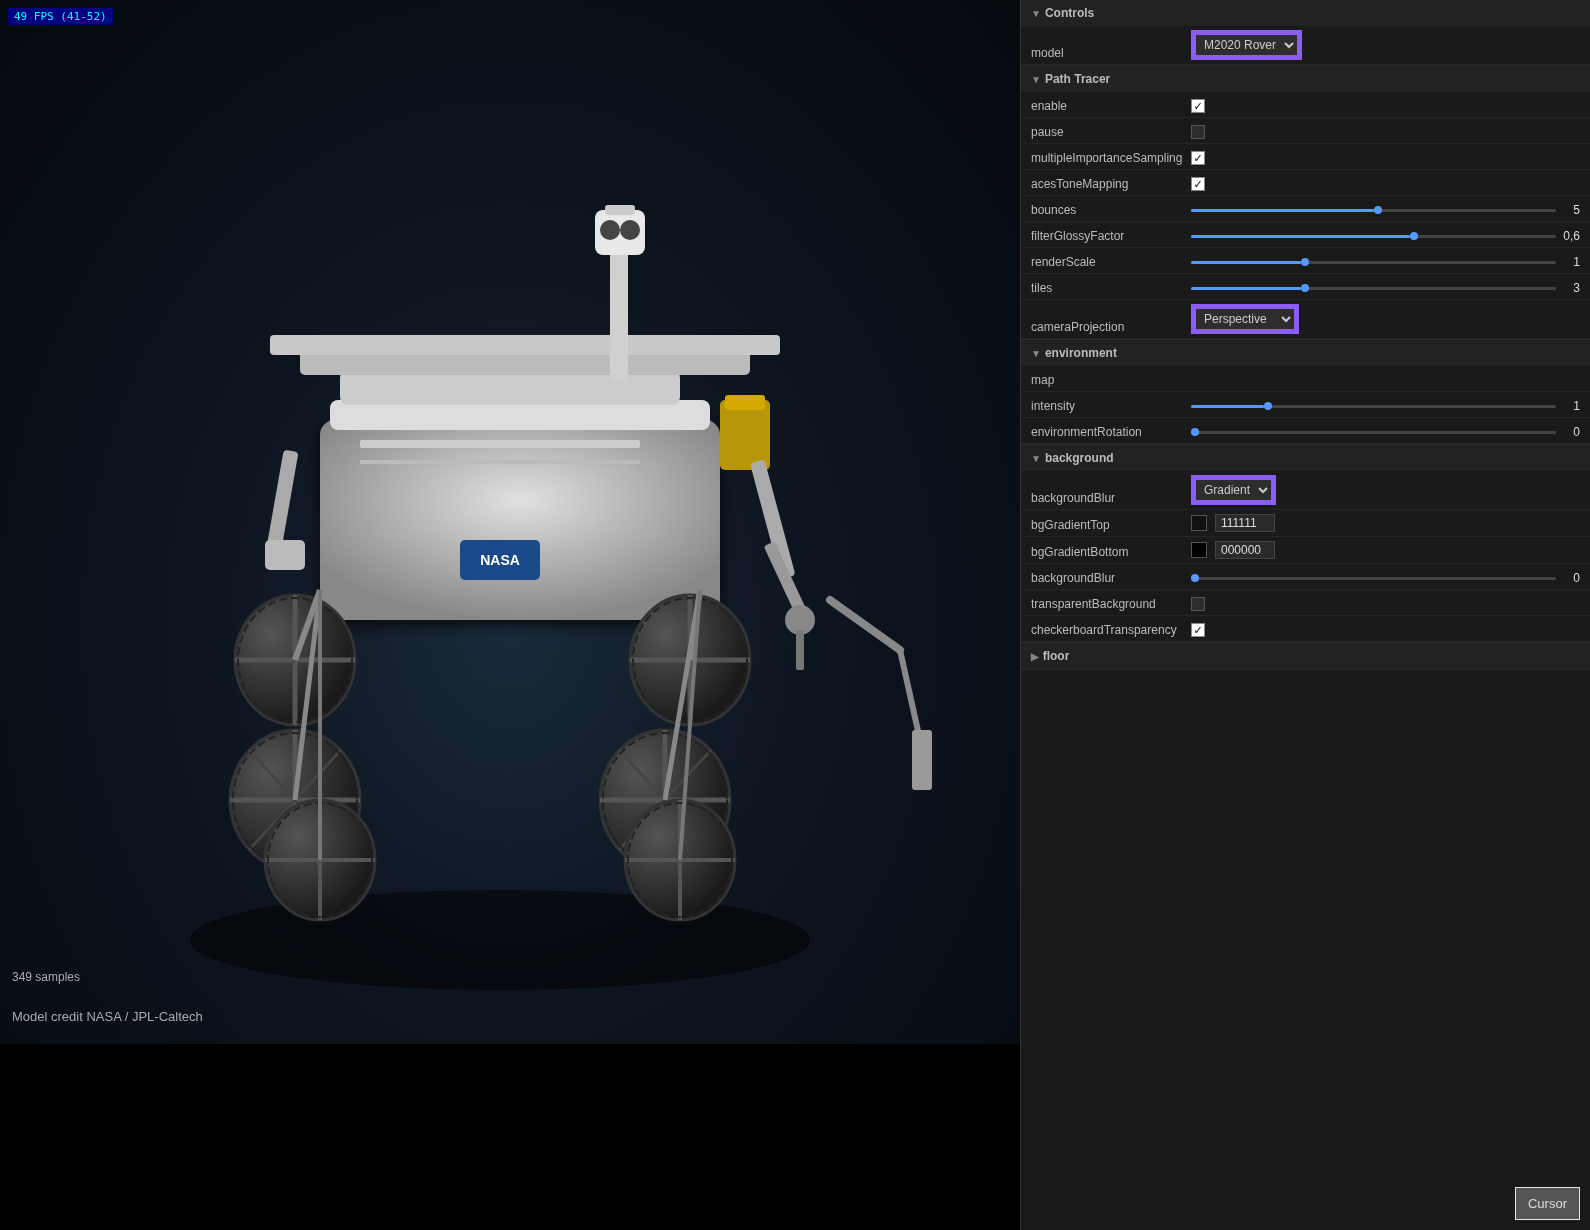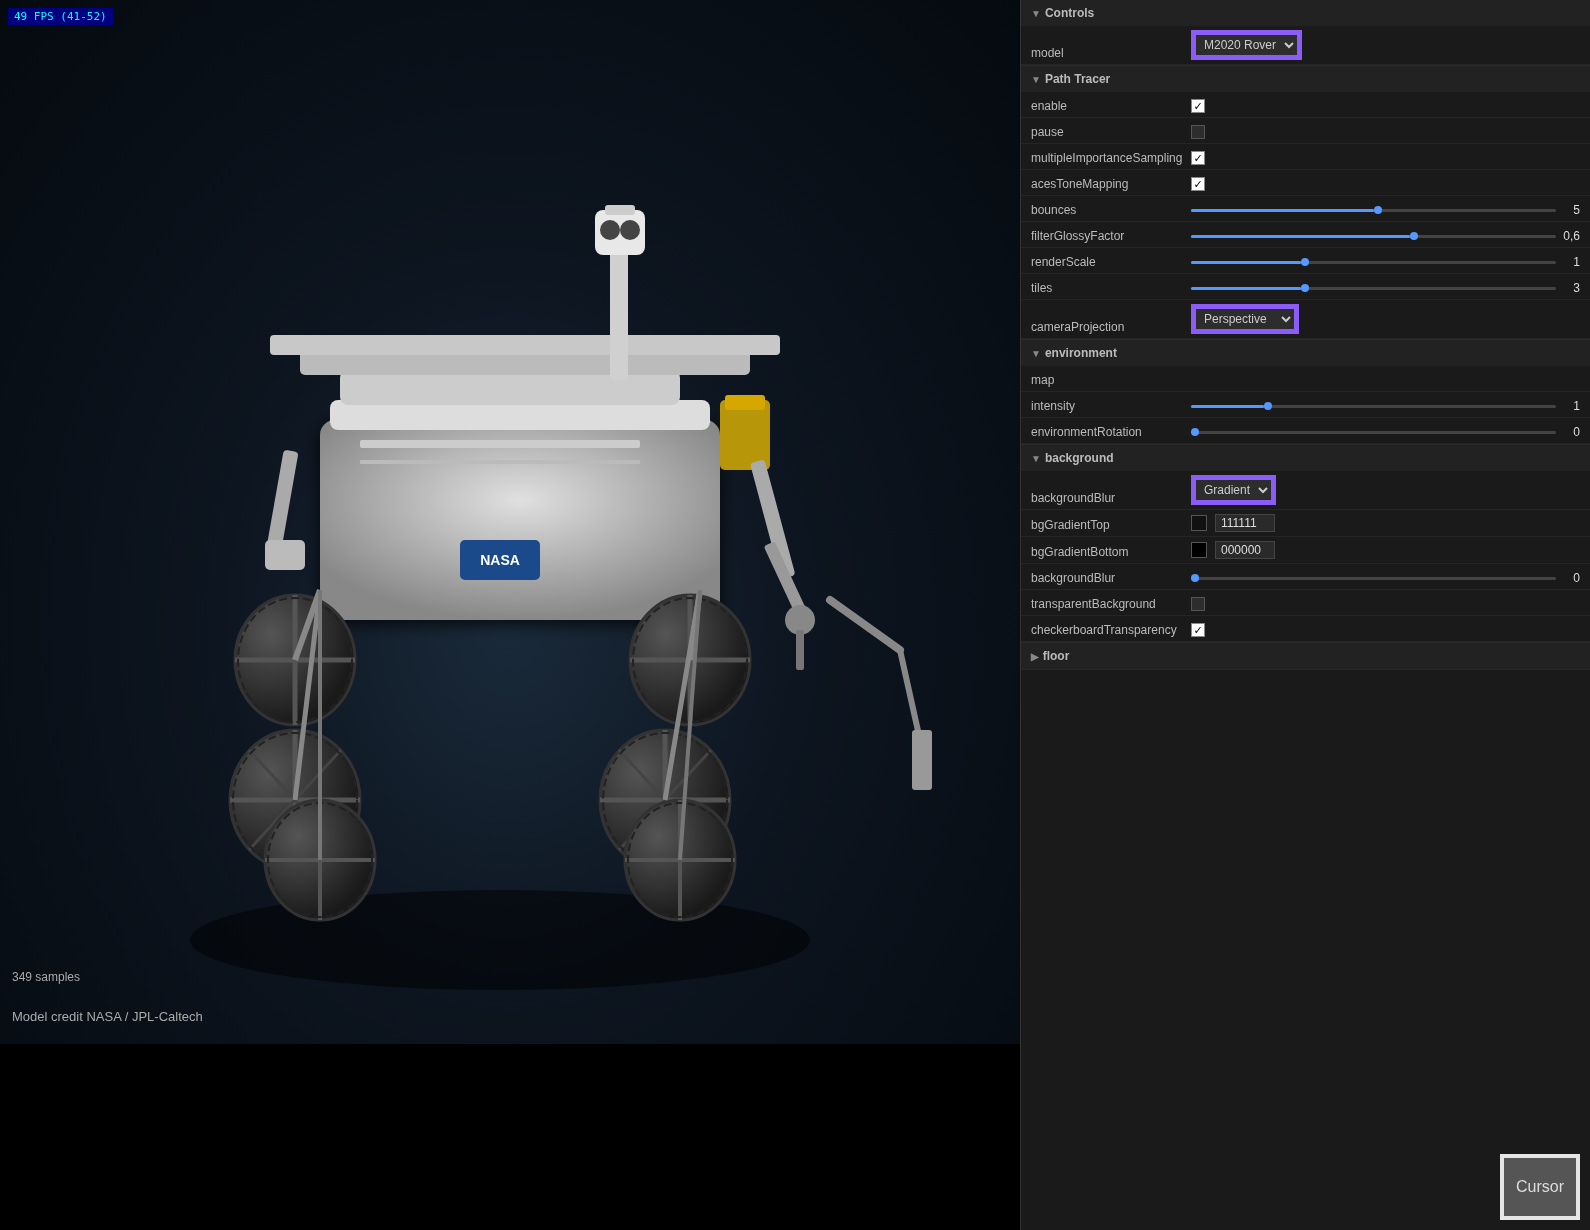--- a/index.html
+++ b/index.html
@@ -166,23 +166,23 @@
       border: 1px solid #444;
       padding: 1px 5px;
       min-width: 60px;
     }
 
     .cursor-btn {
       position: absolute;
       bottom: 10px; right: 10px;
       background: #555;
       color: #ddd;
-      border: 4px solid #e5e5e5;
-      padding: 20px 12px;
-      font-size: 16px;
+      border: 1px solid #e5e5e5;
+      padding: 8px 12px;
+      font-size: 13px;
       cursor: pointer;
     }
   </style>
 </head>
 <body>
 
 <div id="viewport">
   <div id="fps-badge">49 FPS (41-52)</div>
 
   <div id="rover-container">

